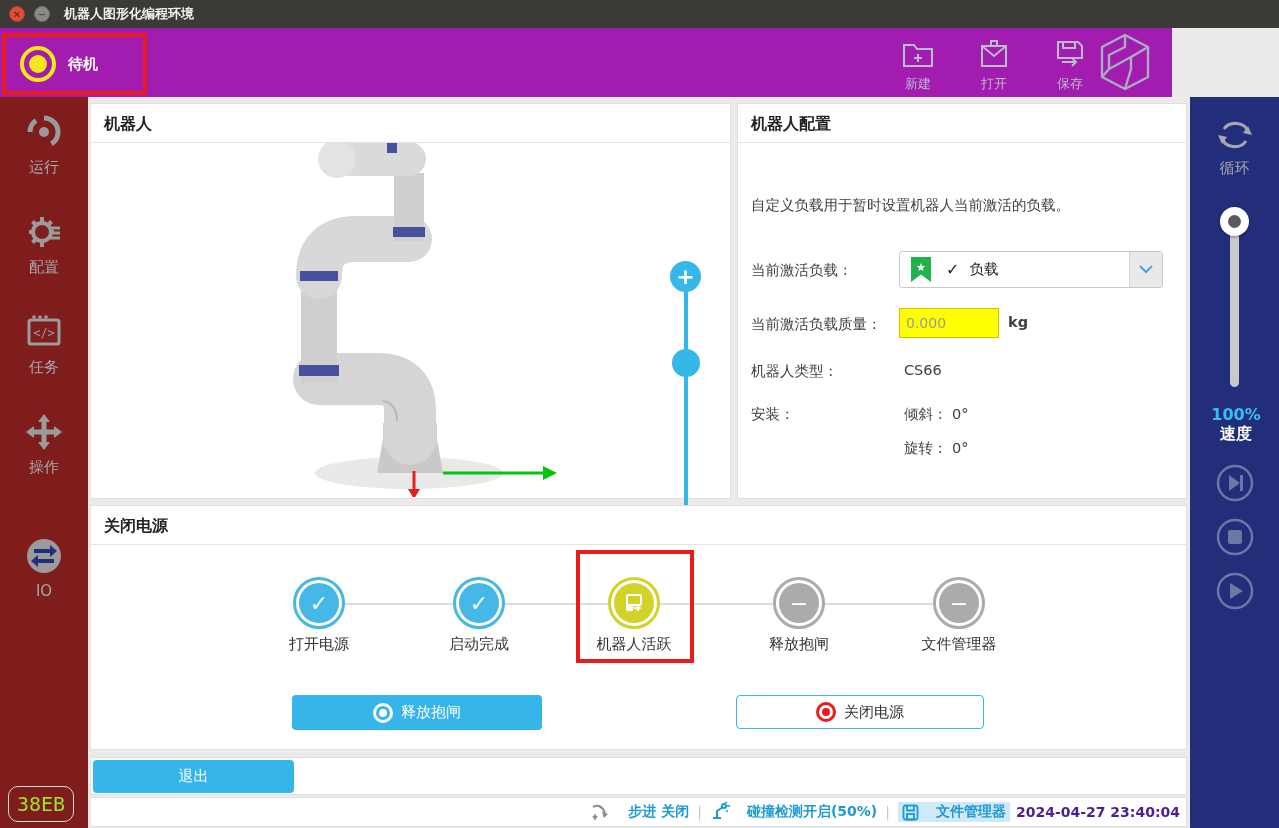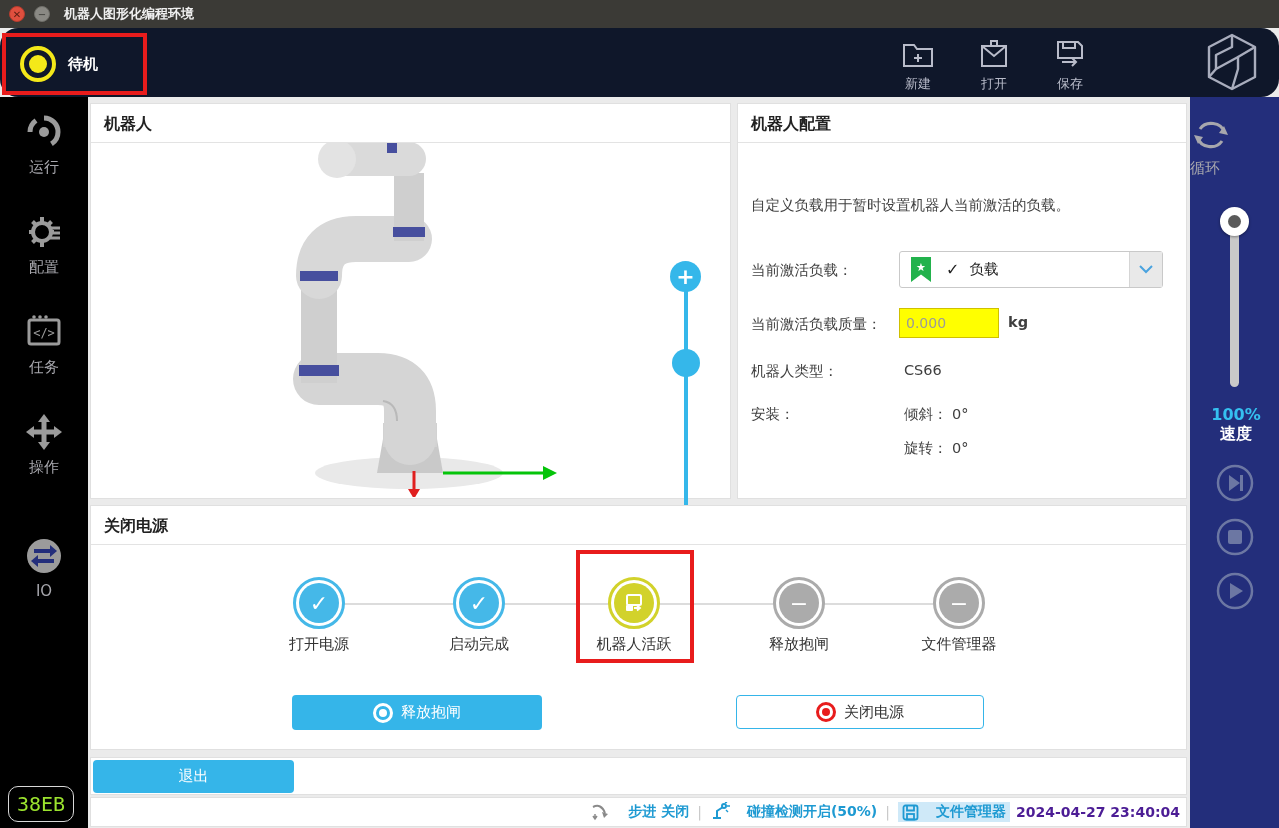--- a/index.html
+++ b/index.html
@@ -8,41 +8,41 @@
   .app { position:relative; width:1279px; height:828px; overflow:hidden; background:#ebebeb; }
 
   
   .titlebar { position:absolute; left:0; top:0; width:1279px; height:28px; background:#3b3a36; display:flex; align-items:center; }
   .tb-btn { width:16px; height:16px; border-radius:50%; margin-left:9px; display:inline-flex; align-items:center; justify-content:center; font-size:10px; color:#5a1d12; }
   .tb-close { background:#df4f3e; border:1px solid #b63c2e; }
   .tb-min  { background:#8a8984; border:1px solid #6f6e69; color:#3c3b37; }
   .tb-title { color:#efefef; font-weight:bold; font-size:13px; margin-left:14px; }
 
   
-  .header { position:absolute; left:0; top:28px; width:1279px; height:69px; background:#0f172a;border-radius:18px; }
+  .header { position:absolute; left:0; top:28px; width:1172px; height:69px; background:#a21caf; }
   .status-box { position:absolute; left:2px; top:5px; width:145px; height:62px; border:4px solid #e81c1c; display:flex; align-items:center; color:#fff; font-weight:bold; font-size:15px; }
   .donut { width:36px; height:36px; border:4px solid #f4e819; border-radius:50%; margin:0 12px 0 14px; position:relative; }
   .donut::after { content:""; position:absolute; left:50%; top:50%; width:18px; height:18px; margin:-9px 0 0 -9px; border-radius:50%; background:#f4e819; }
   .hdr-meta { position:absolute; left:685px; top:8px; color:#fff; font-size:14px; }
   .hdr-row { height:27px; line-height:27px; }
   .hdr-row b { font-weight:bold; margin-right:12px; }
   .hdr-actions { position:absolute; left:880px; top:4px; display:flex; }
   .hdr-action { width:76px; height:62px; display:flex; flex-direction:column; align-items:center; color:#b9bcca; font-size:13px; cursor:pointer; }
   .hdr-action svg { margin:4px 0 3px 0; }
   .logo-box { position:absolute; right:10px; top:2px; width:74px; height:64px; display:flex; align-items:center; justify-content:center; }
 
   
-  .lsb { position:absolute; left:0; top:97px; width:88px; height:731px; background:#000000; }
+  .lsb { position:absolute; left:0; top:97px; width:88px; height:731px; background:#7f1d1d; }
   .lsb-item { position:absolute; left:0; width:88px; height:84px; display:flex; flex-direction:column; align-items:center; color:#a7a7ad; font-size:15px; cursor:pointer; }
   .lsb-item svg { margin-bottom:6px; }
   .badge { position:absolute; left:8px; bottom:6px; width:66px; height:36px; border:1px solid #d8d8d8; border-radius:10px; color:#9be22e; font-family:"DejaVu Sans Mono","Liberation Mono",monospace; font-size:20px; display:flex; align-items:center; justify-content:center; }
 
   
   .rsb { position:absolute; left:1190px; top:97px; width:89px; height:731px; background:#232e7b; color:#a7a7ad; }
-  .rsb-loop { position:absolute; top:18px; left:0; width:89px; text-align:left; font-size:15px;font-family:Liberation Serif, serif; }
+  .rsb-loop { position:absolute; top:18px; left:0; width:89px; text-align:center; font-size:15px;font-family:Liberation Serif, serif; }
   .rsb-slider-track { position:absolute; left:40px; top:118px; width:9px; height:172px; background:#c9c9c9; border-radius:5px; }
   .rsb-knob { position:absolute; left:30px; top:110px; width:29px; height:29px; background:#fff; border-radius:50%; box-shadow:0 1px 3px rgba(0,0,0,.4); }
   .rsb-knob::after { content:""; position:absolute; left:50%; top:50%; width:13px; height:13px; margin:-6.5px 0 0 -6.5px; border-radius:50%; background:#5a5a5a; }
   .rsb-speed { position:absolute; top:308px; width:92px; text-align:center; font-weight:bold; }
   .rsb-speed .pct { color:#35c0f0; font-size:16px; }
   .rsb-speed .lbl { color:#fff; font-size:16px; }
   .rsb-play { position:absolute; left:0; width:89px; display:flex; justify-content:center; cursor:pointer; }
 
   
   .panel { position:absolute; background:#fff; border:1px solid #e0e0e0; }

